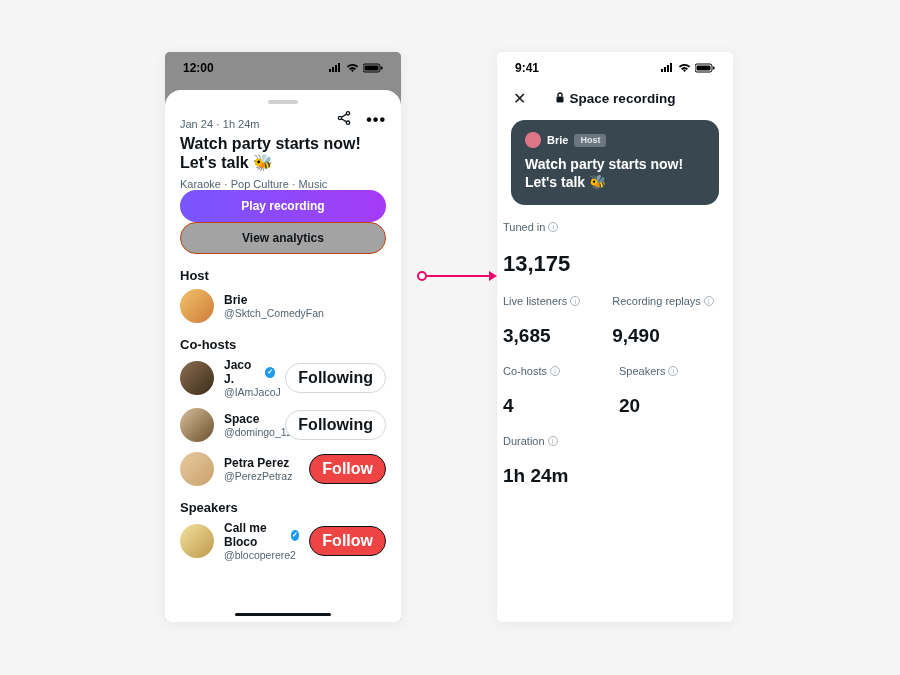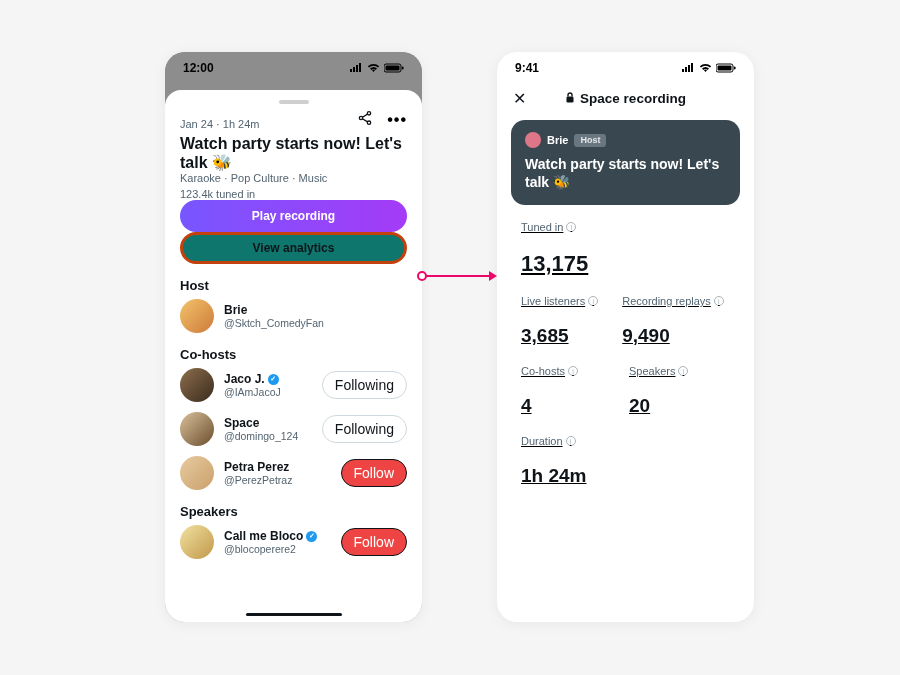--- a/index.html
+++ b/index.html
@@ -5,24 +5,24 @@
   * { box-sizing: border-box; margin: 0; padding: 0; }
   body {
     width: 900px; height: 675px;
     background: #f5f5f5;
     font-family: -apple-system, BlinkMacSystemFont, "Segoe UI", Helvetica, Arial, sans-serif;
     position: relative;
     overflow: hidden;
   }
   .phone {
     position: absolute;
-    width: 257px;
+    width: 236px;
     height: 570px;
     background: #fff;
-    border-radius: 20px;
+    border-radius: 5px;
     overflow: hidden;
     box-shadow: 0 2px 14px rgba(0,0,0,0.06);
   }
   .phone-left { left: 165px; top: 52px; }
   .phone-right { left: 497px; top: 52px; }
 
   
   .status-bar {
     height: 28px;
     display: flex;
@@ -46,49 +46,49 @@
     border-radius:16px 16px 0 0;
     padding: 10px 15px 0;
     overflow:hidden;
   }
   .grabber { width:30px; height:4px; background:#cfcfcf; border-radius:2px; margin:0 auto 6px; }
 
   .row { display:flex; align-items:flex-end; }
   .topline { justify-content: space-between; }
   .meta { font-size:11px; color:#536471; }
   .title { font-size:16px; font-weight:800; line-height:1.2; margin-top:4px; color:#0f1419; }
-  .tags { font-size:11px; color:#536471; }
+  .tags { font-size:11px; color:#536471; margin-top:6px; }
   .tuned { font-size:11px; color:#536471; margin-top:4px; }
 
   .btn {
     display:flex; align-items:center; justify-content:center;
     height:32px; border-radius:18px; font-size:12px; font-weight:700;
     cursor:pointer;
   }
   .btn-primary {
     background: linear-gradient(90deg,#7856ff, #a53bf7);
     color:#fff;
   }
   .btn-outline {
-    border:3px solid #c2410c; color:#0f1419; background:#0f766e;
+    border:1px solid #c2410c; color:#0f1419; background:#a3a3a3;
   }
 
   .section-title { font-size:13px; font-weight:800; margin-top:14px; margin-bottom:6px; color:#0f1419;}
   .user {
     display:flex; align-items:center; gap:10px; margin-bottom:10px;
   }
   .avatar {
     width:34px; height:34px; border-radius:50%; flex-shrink:0;
     background:#ccc;
   }
   .user-info { flex:1; min-width:0; }
   .uname { font-size:12px; font-weight:700; color:#0f1419; display:flex; align-items:center; gap:3px;}
   .handle { font-size:10.5px; color:#536471; }
   .follow-btn {
-    font-size:14px; font-weight:400; padding:5px 12px; border-radius:16px;
+    font-size:16px; font-weight:700; padding:5px 12px; border-radius:16px;
     border:1px solid #cfd9de; background:#fff; color:#0f1419;
     cursor:pointer;
   }
   .follow-btn.filled { background:#ef4444; color:#fff; border-color:#0f1419; }
 
   
   .right-header {
     display:flex; align-items:center; justify-content:center;
     position:relative;
     height:36px;
@@ -102,25 +102,25 @@
     border-radius:14px;
     padding:12px 14px 14px;
     color:#fff;
   }
   .card-top { display:flex; align-items:center; gap:6px; margin-bottom:8px;}
   .card-ava { width:16px; height:16px; border-radius:50%; background:#d78; }
   .card-name { font-size:11px; font-weight:600; }
   .host-pill { background:#6a7680; color:#e2e6e8; font-size:9px; font-weight:700; padding:1.5px 6px; border-radius:3px; }
   .card-title { font-size:14px; font-weight:800; line-height:1.25; }
 
-  .stats { padding: 6px 24px; text-decoration: underline; }
+  .stats { padding: 6px 6px; }
   .stat-label { font-size:11px; color:#536471; display:flex; align-items:center; gap:3px;}
   .stat-value { font-size:22px; font-weight:800; color:#0f1419; margin-top:18px;}
   .stat-block { margin-bottom:18px; }
-  .stat-grid { display:flex; gap:24px; }
+  .stat-grid { display:flex; gap:32px; }
   .stat-grid .stat-block { flex:0 0 auto; }
   .stat-small .stat-value { font-size:19px; }
   .info-dot {
     width:10px;height:10px;border:1px solid #aab3b9;border-radius:50%;
     display:inline-flex;align-items:center;justify-content:center;
     font-size:7px;color:#aab3b9;line-height:1;
   }
 
   .verified {
     width:11px;height:11px;background:#1d9bf0;border-radius:50%;
@@ -184,21 +184,20 @@
               <circle cx="18" cy="19" r="2.5"></circle>
               <line x1="8.2" y1="10.9" x2="15.8" y2="6.1"></line>
               <line x1="8.2" y1="13.1" x2="15.8" y2="17.9"></line>
             </svg>
         </span>
         <span class="icon-btn" style="font-weight:900;letter-spacing:1px;">•••</span>
       </span>
     </div>
     <div class="title">Watch party starts now! Let's talk 🐝</div>
     <div class="tags">Karaoke · Pop Culture · Music</div>
-    <div class="tuned">123.4k tuned in</div>
 
     <div class="btn btn-primary">Play recording</div>
     <div class="btn btn-outline">View analytics</div>
 
     <div class="section-title">Host</div>
     <div class="user">
       <div class="avatar av1"></div>
       <div class="user-info">
         <div class="uname">
             <span>Brie</span>

